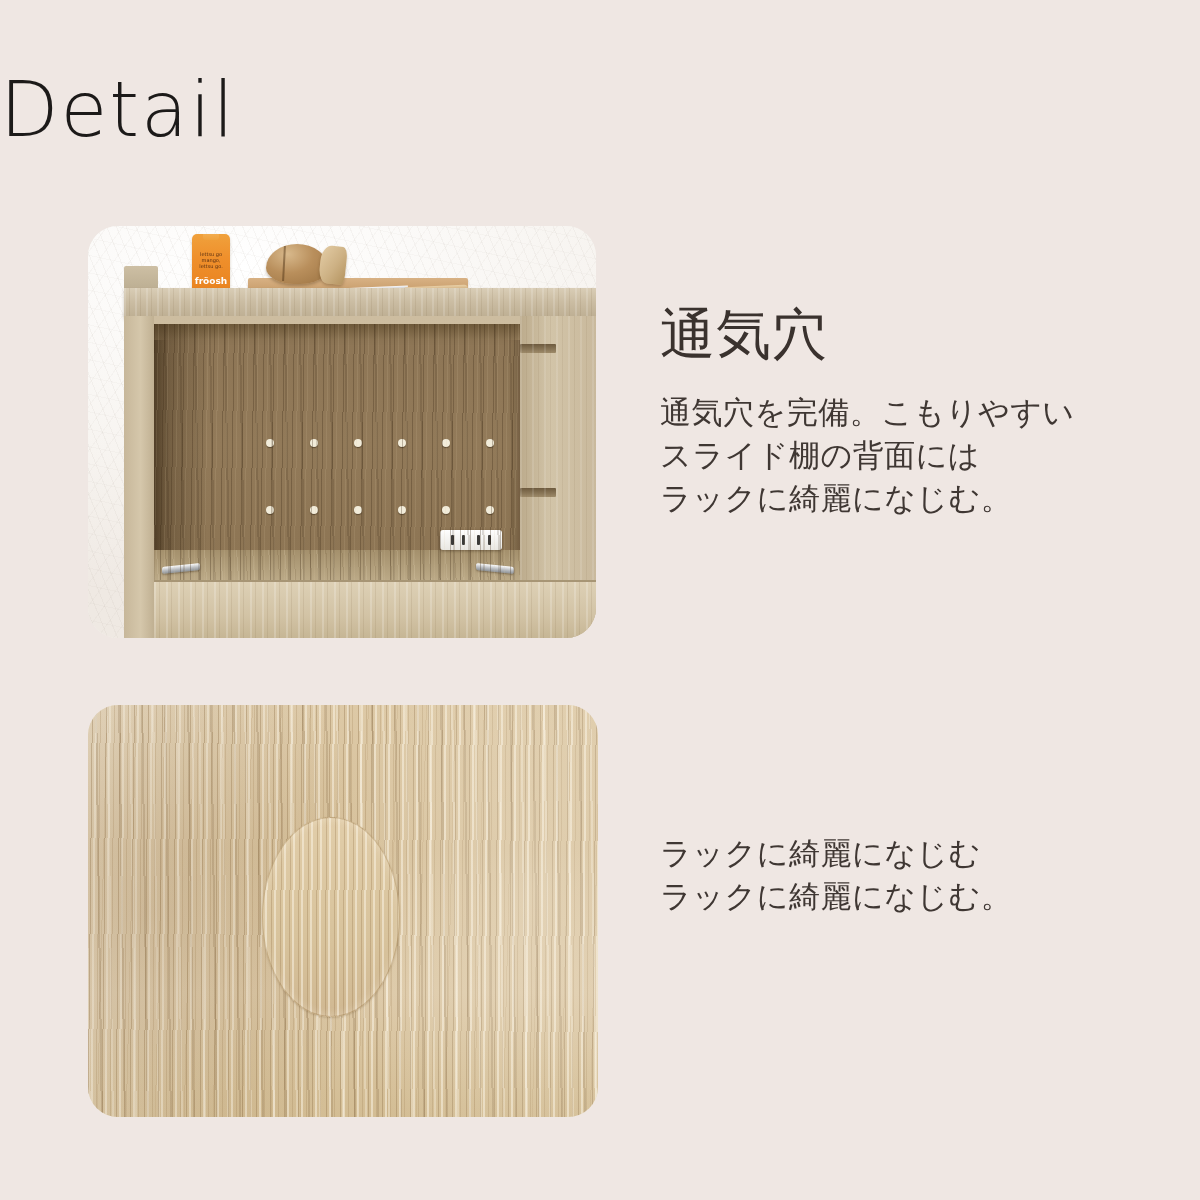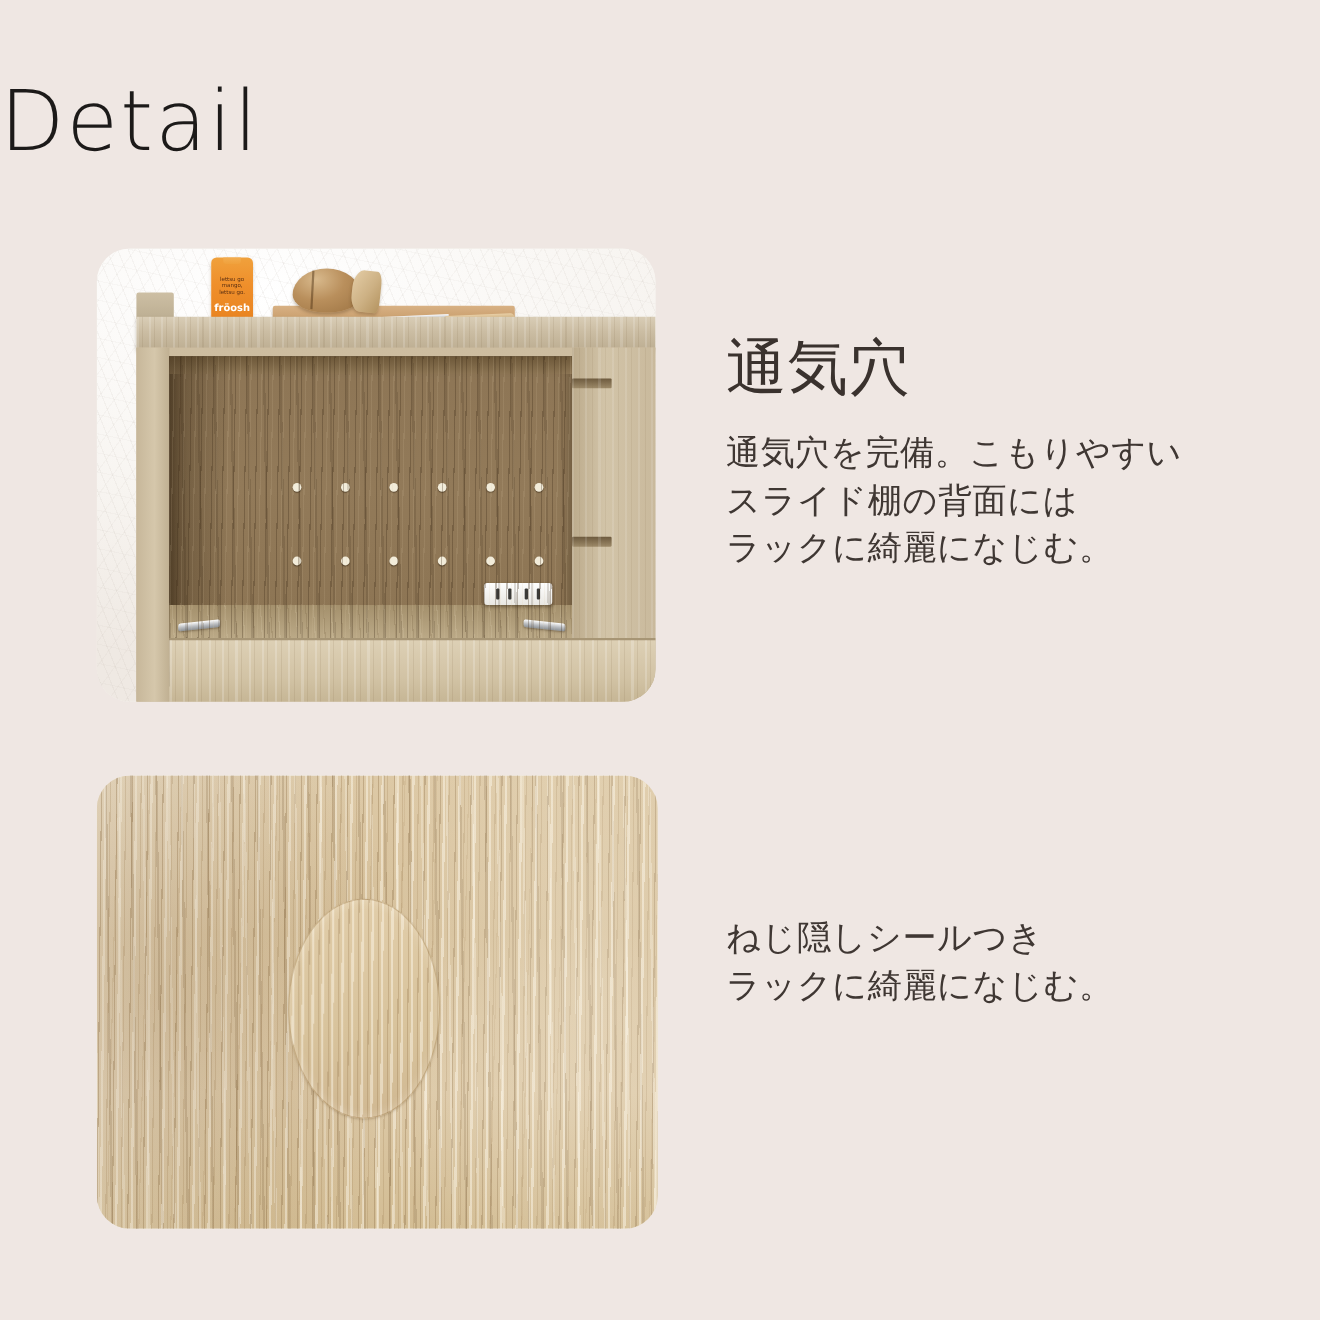--- a/index.html
+++ b/index.html
@@ -379,18 +379,18 @@
   </div>
 
   <div class="photo" id="photo-screw">
     <div class="oak"></div>
     <div class="oak-shade"></div>
     <div class="sticker"></div>
   </div>
 
   <div class="txt" id="text-screw">
     <div class="body">
-      <div>ねじ隠しシールつき</div>
+      <div>ラックに綺麗になじむ</div>
       <div>ラックに綺麗になじむ。</div>
     </div>
   </div>
 
 </div>
 
 </body></html>

